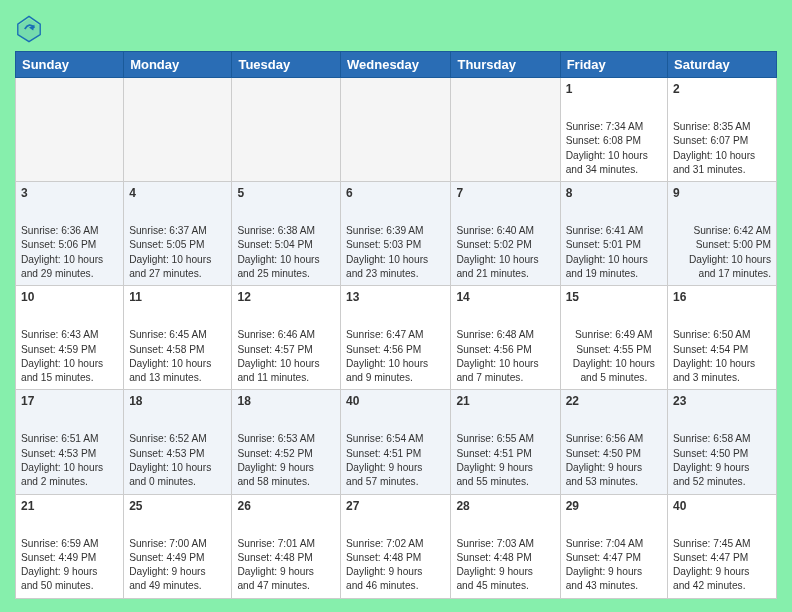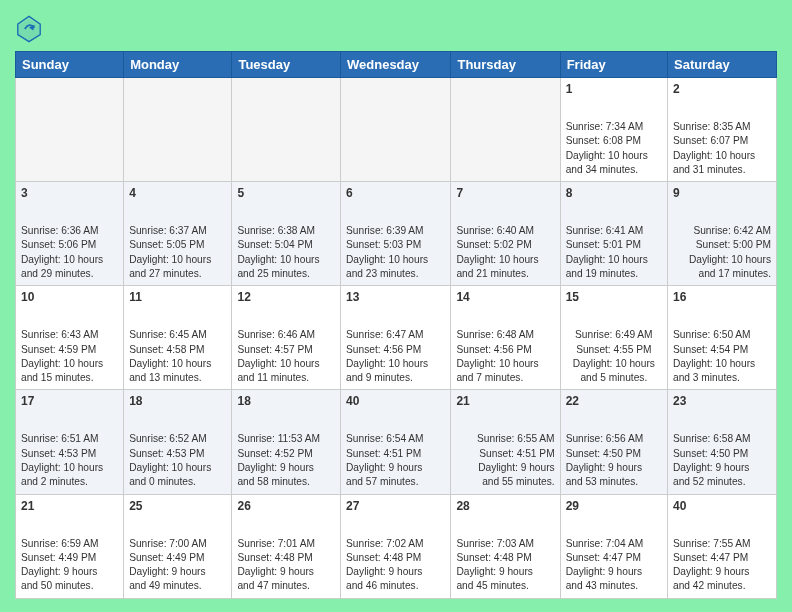--- a/index.html
+++ b/index.html
@@ -273,35 +273,35 @@
           </td>
           <td>
             <span class="day-num">18</span>
             <div class="day-info" style="white-space: pre-line;">Sunrise: 6:52 AM
 Sunset: 4:53 PM
 Daylight: 10 hours
 and 0 minutes.</div>
           </td>
           <td>
             <span class="day-num">18</span>
-            <div class="day-info" style="white-space: pre-line;">Sunrise: 11:53 AM
+            <div class="day-info" style="white-space: pre-line;">Sunrise: 6:53 AM
 Sunset: 4:52 PM
 Daylight: 9 hours
 and 58 minutes.</div>
           </td>
           <td>
             <span class="day-num">40</span>
             <div class="day-info" style="white-space: pre-line;">Sunrise: 6:54 AM
 Sunset: 4:51 PM
 Daylight: 9 hours
 and 57 minutes.</div>
           </td>
           <td>
             <span class="day-num">21</span>
-            <div class="day-info" style="white-space: pre-line; text-align: right;">Sunrise: 6:55 AM
+            <div class="day-info" style="white-space: pre-line;">Sunrise: 6:55 AM
 Sunset: 4:51 PM
 Daylight: 9 hours
 and 55 minutes.</div>
           </td>
           <td>
             <span class="day-num">22</span>
             <div class="day-info" style="white-space: pre-line;">Sunrise: 6:56 AM
 Sunset: 4:50 PM
 Daylight: 9 hours
 and 53 minutes.</div>
@@ -352,21 +352,21 @@
           </td>
           <td>
             <span class="day-num">29</span>
             <div class="day-info" style="white-space: pre-line;">Sunrise: 7:04 AM
 Sunset: 4:47 PM
 Daylight: 9 hours
 and 43 minutes.</div>
           </td>
           <td>
             <span class="day-num">40</span>
-            <div class="day-info" style="white-space: pre-line;">Sunrise: 7:55 AM
+            <div class="day-info" style="white-space: pre-line;">Sunrise: 7:45 AM
 Sunset: 4:47 PM
 Daylight: 9 hours
 and 42 minutes.</div>
           </td>
         </tr>
       </tbody>
   </table>
 </div>
 
 </body></html>

